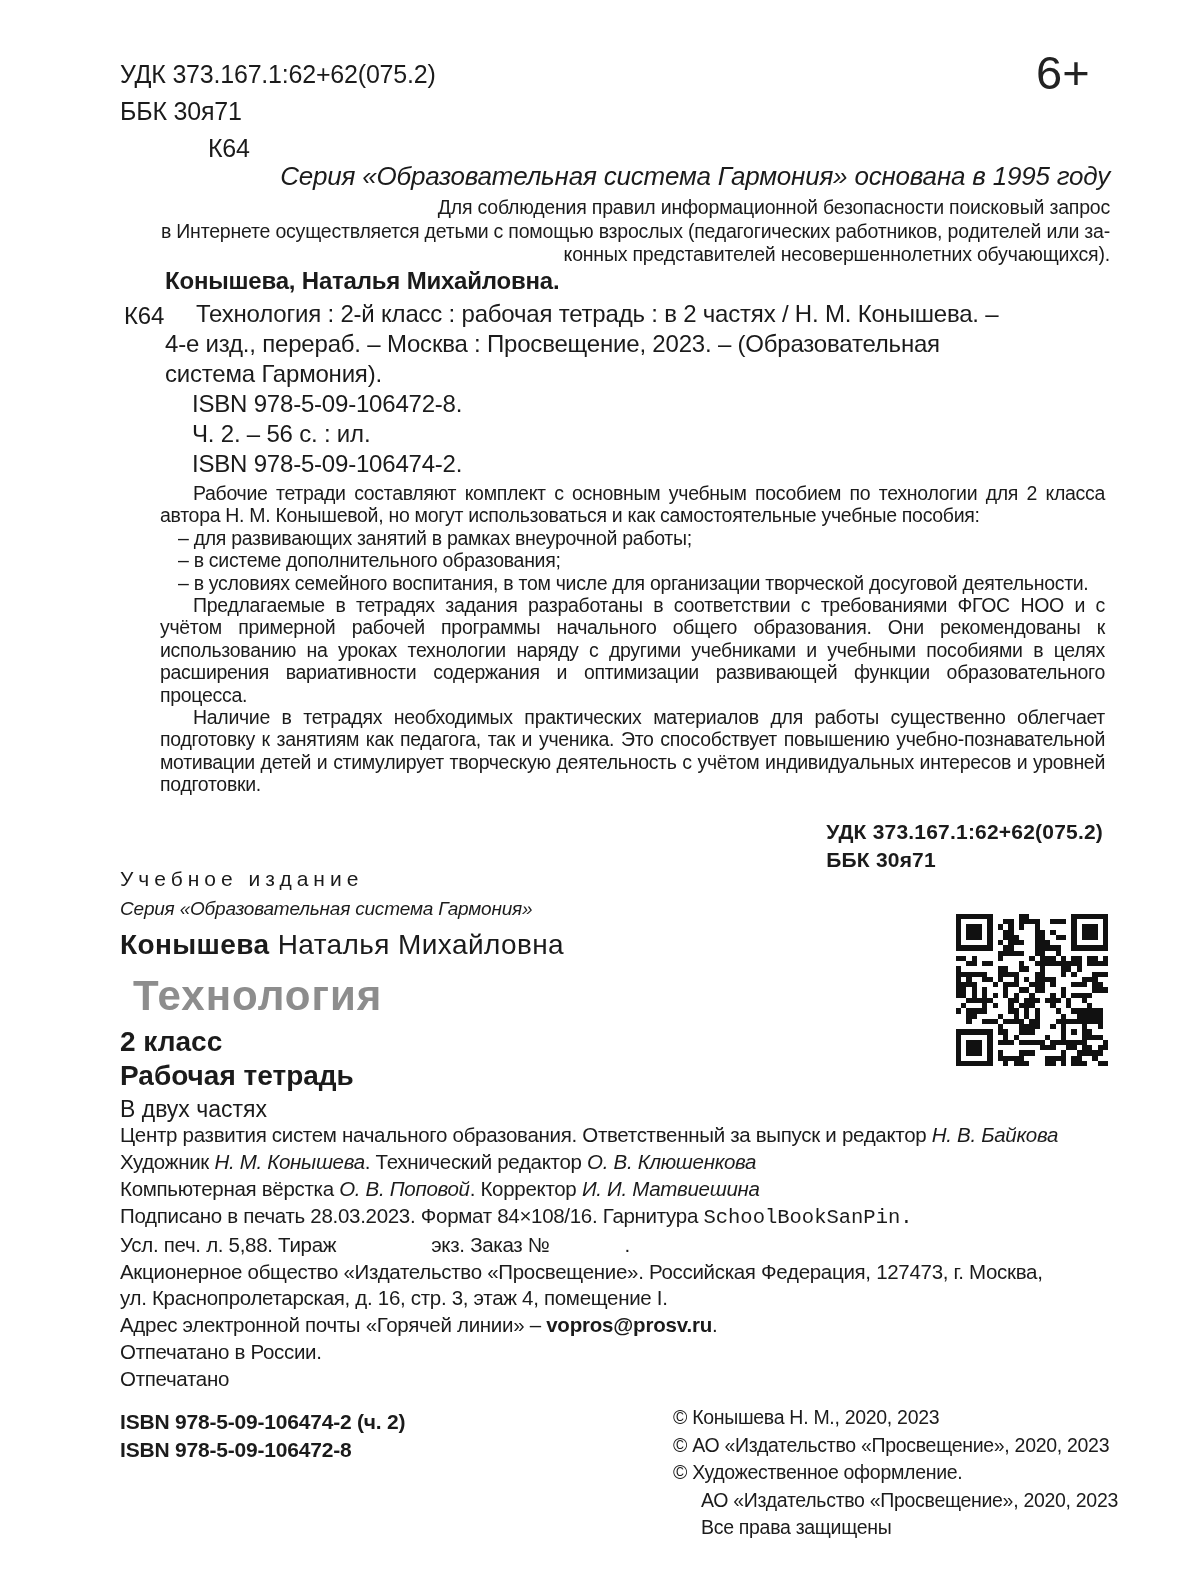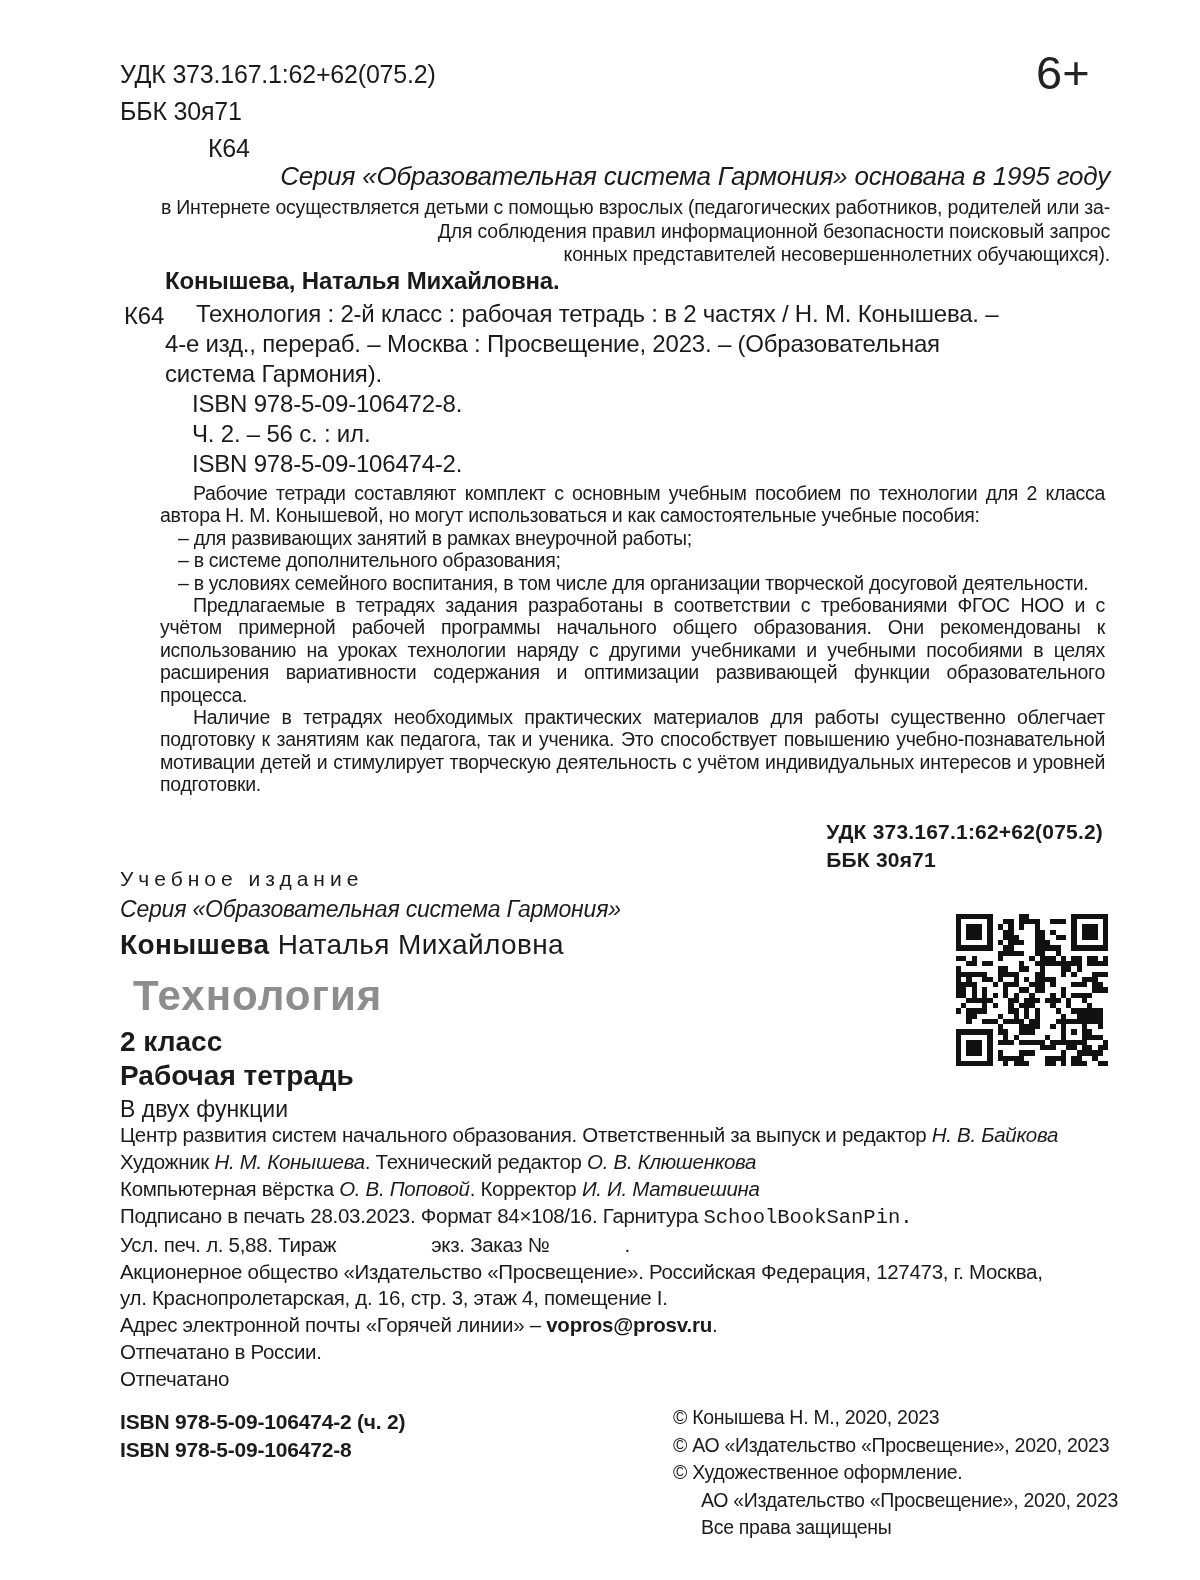--- a/index.html
+++ b/index.html
@@ -30,21 +30,21 @@
   
   #annotation{position:absolute;left:160px;top:482px;width:945px;font-size:19.5px;line-height:22.4px;text-align:justify;letter-spacing:-0.3px;}
   #annotation p{margin:0;}
   #annotation .para{text-indent:33px;}
   #annotation .bullet{text-indent:18px;}
   
   #udk-right{position:absolute;right:97px;top:818px;font-weight:bold;font-size:21px;line-height:28px;text-align:left;letter-spacing:0.2px;}
   
   #imprint{position:absolute;left:120px;top:866px;}
   #imprint .edition{font-size:21px;letter-spacing:5px;line-height:26px;margin-bottom:3px;}
-  #imprint .series{font-style:italic;font-size:23px;line-height:28px;margin-bottom:6px;letter-spacing:-0.2px;}
+  #imprint .series{font-style:italic;font-size:19px;line-height:28px;margin-bottom:6px;letter-spacing:-0.2px;}
   #imprint .author{font-size:28px;line-height:32px;margin-bottom:13px;letter-spacing:0.4px;}
   #imprint .author b{letter-spacing:0.4px;}
   #imprint .title{font-size:42px;line-height:44px;font-weight:bold;color:#8d8d8d;letter-spacing:1px;margin-bottom:8px;margin-left:13px;}
   #imprint .grade{font-size:28px;line-height:32px;font-weight:bold;margin-bottom:2px;}
   #imprint .subtitle{font-size:28px;line-height:32px;font-weight:bold;margin-bottom:4px;}
   #imprint .inparts{font-size:23px;line-height:27px;margin-bottom:1px;}
   #imprint .partnum{font-size:23px;line-height:27px;}
   
   #qr{position:absolute;left:956px;top:914px;width:152px;height:152px;}
   
@@ -67,22 +67,22 @@
   <div id="topleft">
     <div>УДК 373.167.1:62+62(075.2)</div>
     <div>ББК 30я71</div>
     <div class="code-k">К64</div>
   </div>
 
   <div id="age">6+</div>
 
   <div id="series-banner">
     <div class="series-line">Серия «Образовательная система Гармония» основана в 1995 году</div>
+    <div class="notice">Для соблюдения правил информационной безопасности поисковый запрос</div>
     <div class="notice">в Интернете осуществляется детьми с помощью взрослых (педагогических работников, родителей или за-</div>
-    <div class="notice">Для соблюдения правил информационной безопасности поисковый запрос</div>
     <div class="notice">конных представителей несовершеннолетних обучающихся).</div>
   </div>
 
   <div id="bib">
     <div class="bib-author">Конышева, Наталья Михайловна.</div>
     <div class="bib-code">К64</div>
     <div class="l1">Технология : 2-й класс : рабочая тетрадь : в 2 частях / Н. М. Конышева. –</div>
     <div class="l2">4-е изд., перераб. – Москва : Просвещение, 2023. – (Образовательная</div>
     <div class="l3">система Гармония).</div>
     <div class="lisbn">ISBN 978-5-09-106472-8.</div>
@@ -104,21 +104,21 @@
     <div>ББК 30я71</div>
   </div>
 
   <div id="imprint">
     <div class="edition">Учебное издание</div>
     <div class="series">Серия «Образовательная система Гармония»</div>
     <div class="author"><b>Конышева</b><span> Наталья Михайловна</span></div>
     <div class="title">Технология</div>
     <div class="grade">2 класс</div>
     <div class="subtitle">Рабочая тетрадь</div>
-    <div class="inparts">В двух функции</div>
+    <div class="inparts">В двух частях</div>
   </div>
 
   <div id="qr"><svg viewBox="0 0 29 29" width="152" height="152" shape-rendering="crispEdges" fill="#111" xmlns="http://www.w3.org/2000/svg">
         <rect x="12" y="0" width="1" height="1"></rect>
         <rect x="13" y="0" width="1" height="1"></rect>
         <rect x="9" y="1" width="1" height="1"></rect>
         <rect x="10" y="1" width="1" height="1"></rect>
         <rect x="12" y="1" width="1" height="1"></rect>
         <rect x="13" y="1" width="1" height="1"></rect>
         <rect x="14" y="1" width="1" height="1"></rect>

